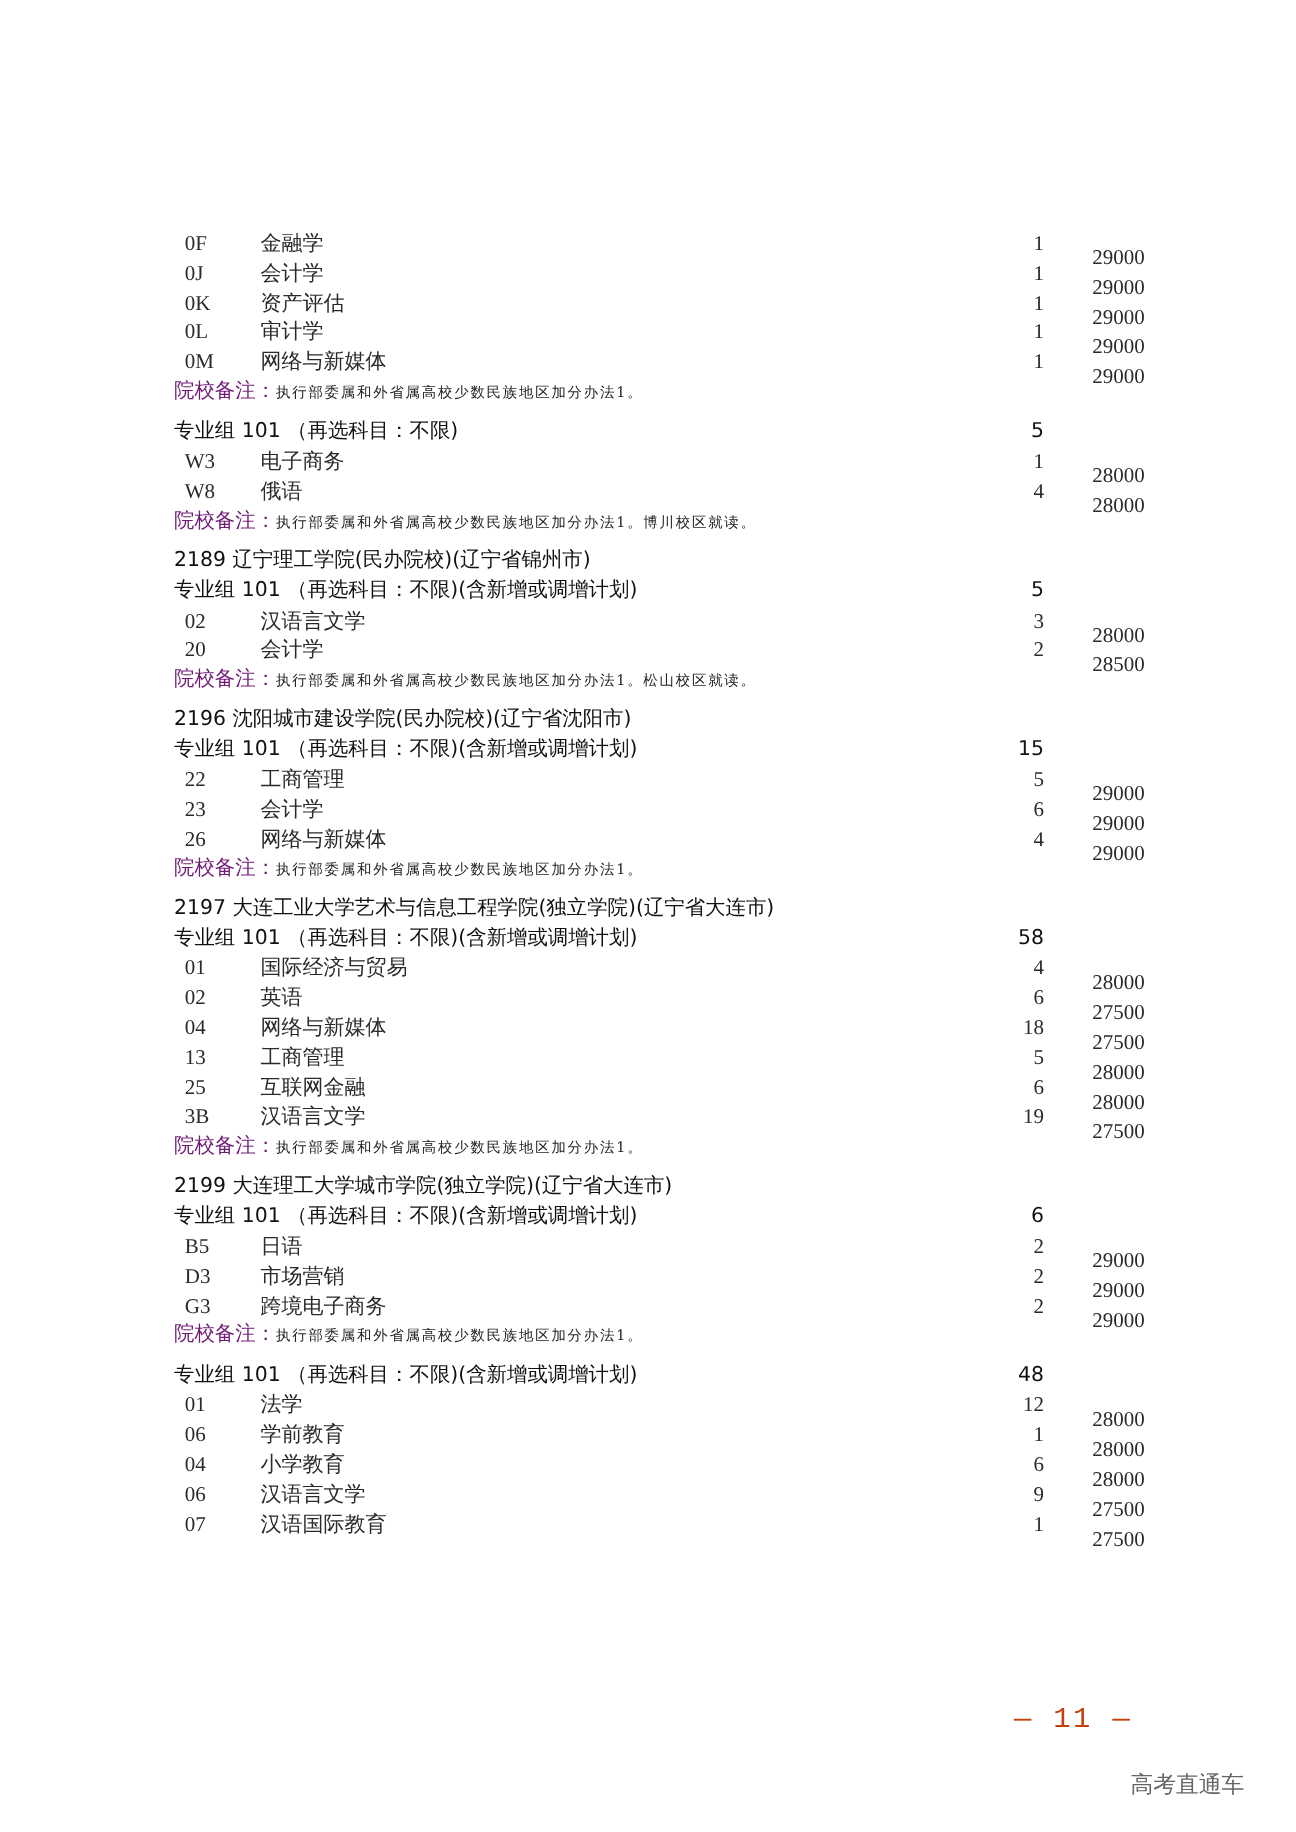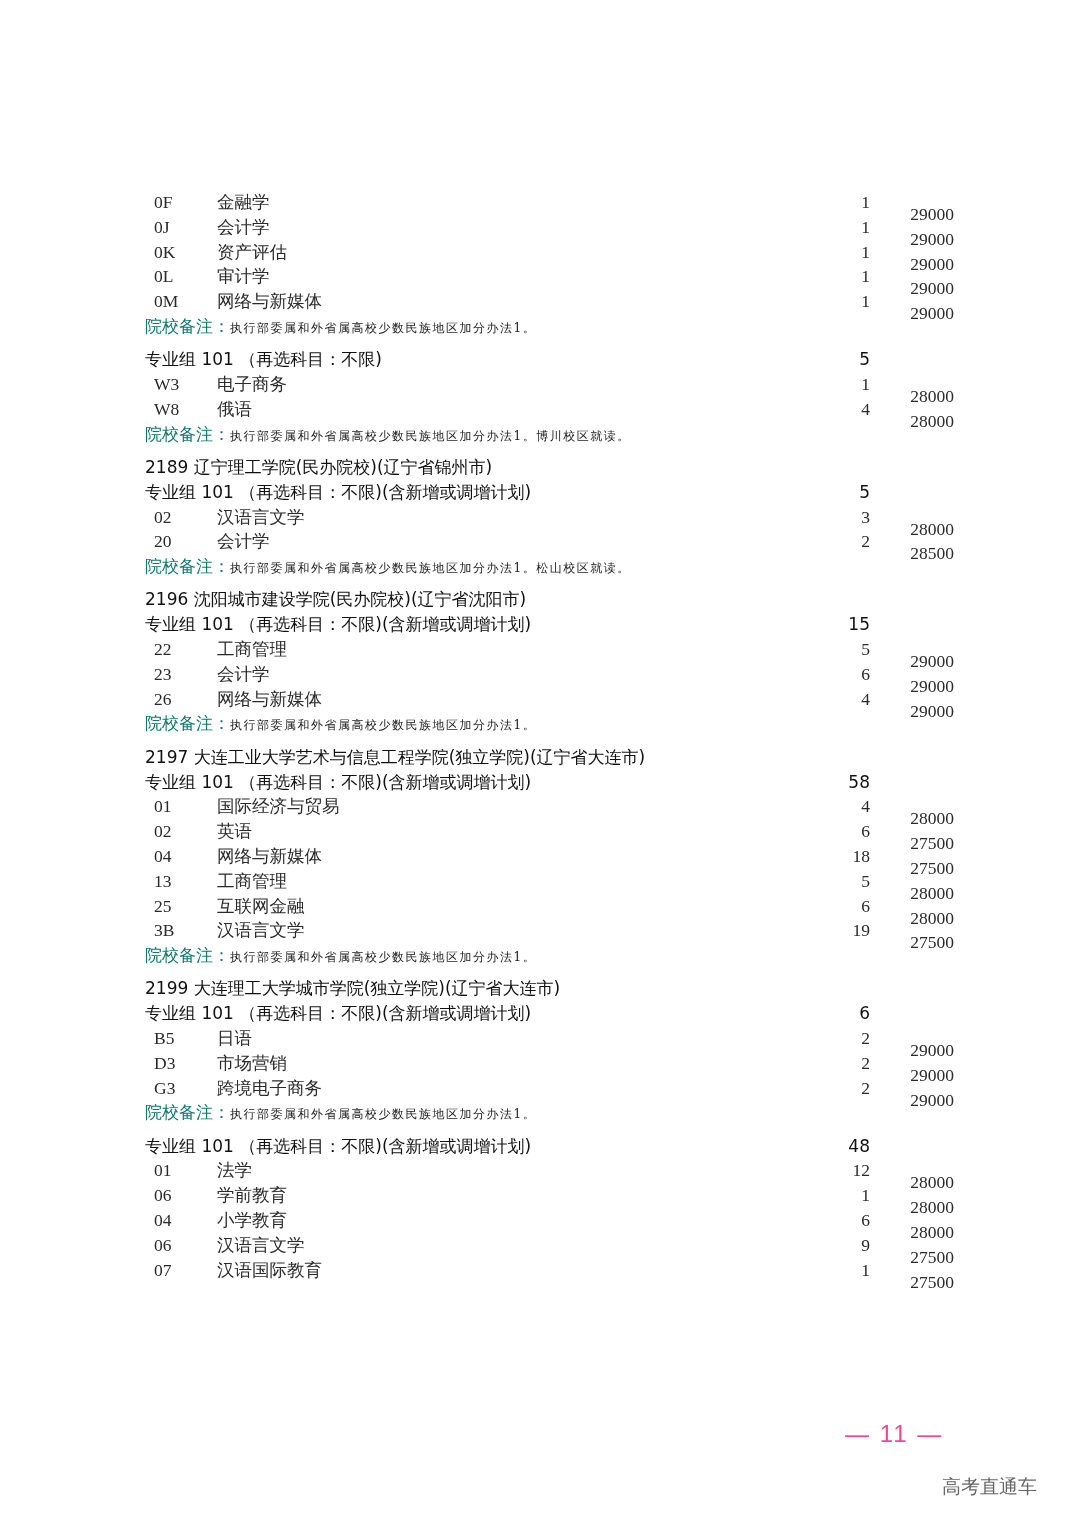--- a/index.html
+++ b/index.html
@@ -4,27 +4,27 @@
 <style>
   html, body { margin:0; padding:0; background:#ffffff; }
   body { width:1080px; height:1527px; position:relative; overflow:hidden; color:#1a1a1a; }
   .page { position:absolute; left:0; top:0; width:1080px; height:1219px; }
   .content { position:absolute; left:145px; top:190px; width:820px; }
   .row { position:relative; height:24.8px; line-height:24.8px; white-space:nowrap; }
   .sans { font-family:"DejaVu Sans","Liberation Sans",sans-serif; font-size:17px; color:#111; }
   .serif { font-family:"Liberation Serif","DejaVu Serif",serif; font-size:17.5px; color:#2a2a2a; }
   .major .code { position:absolute; left:9px; }
   .major .name { position:absolute; left:38px;margin-left:34px; }
-  .note .label { font-family:"DejaVu Sans","Liberation Sans",sans-serif; font-size:17px; color:#0f766e; }
+  .note .label { font-family:"DejaVu Sans","Liberation Sans",sans-serif; font-size:17px; color:#701a75; }
   .note .text { font-family:"DejaVu Serif","Liberation Serif",serif; font-size:12px; letter-spacing:1.5px; color:#222; }
   .count { position:absolute; right:95px; width:40px; text-align:right; }
   .group .count { font-family:"DejaVu Sans","Liberation Sans",sans-serif; font-size:17px; color:#111; }
   .fee { position:absolute; right:11px; width:80px; text-align:right; font-family:"Liberation Serif","DejaVu Serif",serif; font-size:17.5px; color:#2a2a2a;margin-top:12px; }
   .gap { height:8.5px; }
-  .footer-page { position:absolute; left:845px; top:1420px; font-family:Liberation Sans, sans-serif; font-size:24px; color:#ec4899; letter-spacing:2px; }
+  .footer-page { position:absolute; left:845px; top:1420px; font-family:Liberation Mono, monospace; font-size:24px; color:#c2410c; letter-spacing:2px; }
   .watermark { position:absolute; left:942px; top:1474px; font-family:"DejaVu Sans","Liberation Sans",sans-serif; font-size:19px; color:#666; }
 </style>
 </head>
 <body>
 
 <div class="page">
   <div class="content">
 
     <div>
       <div class="row major serif">

